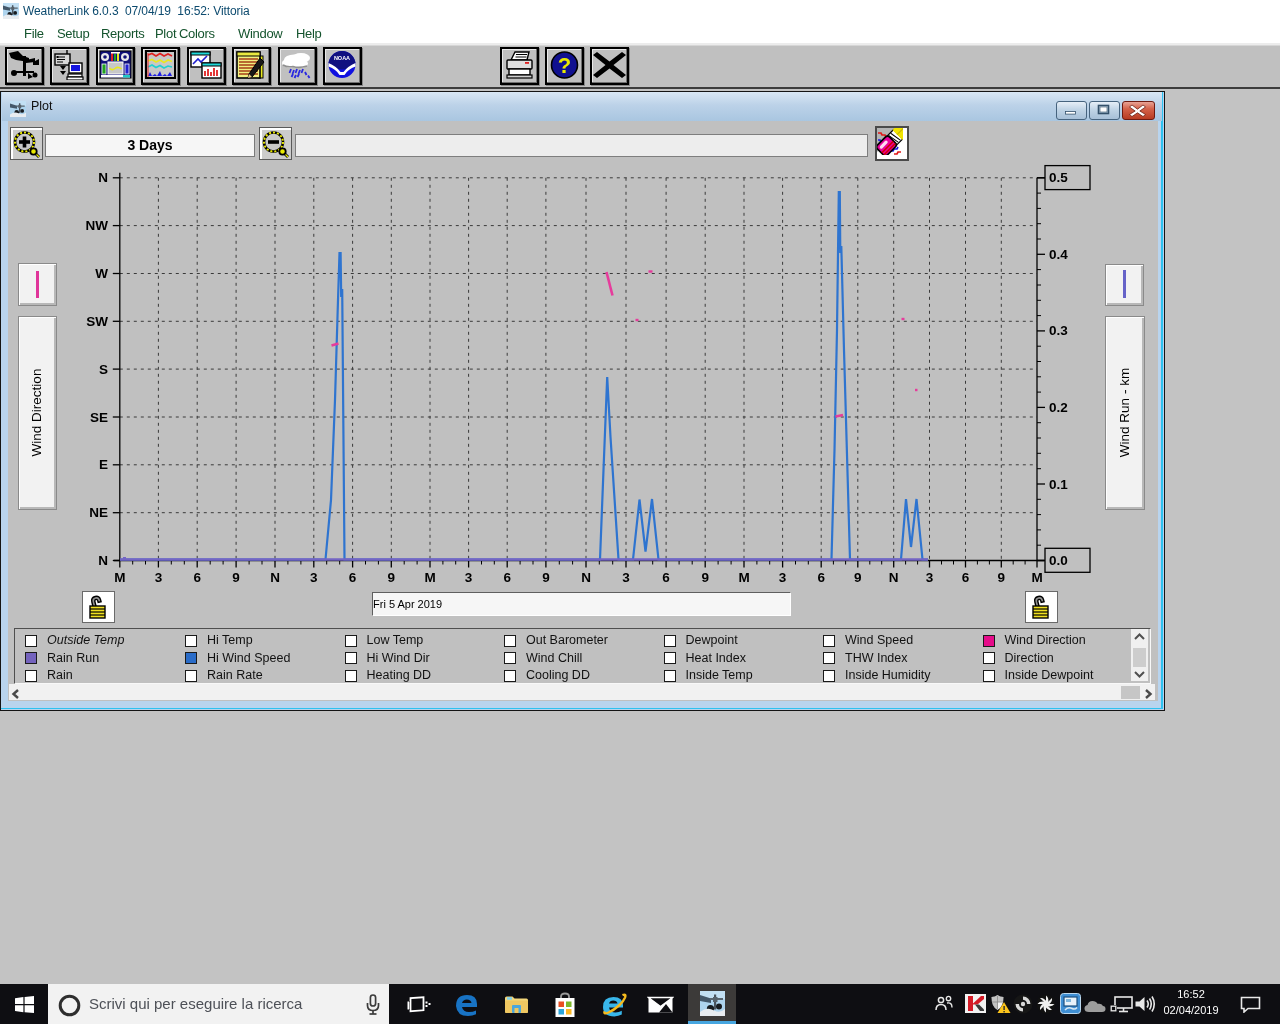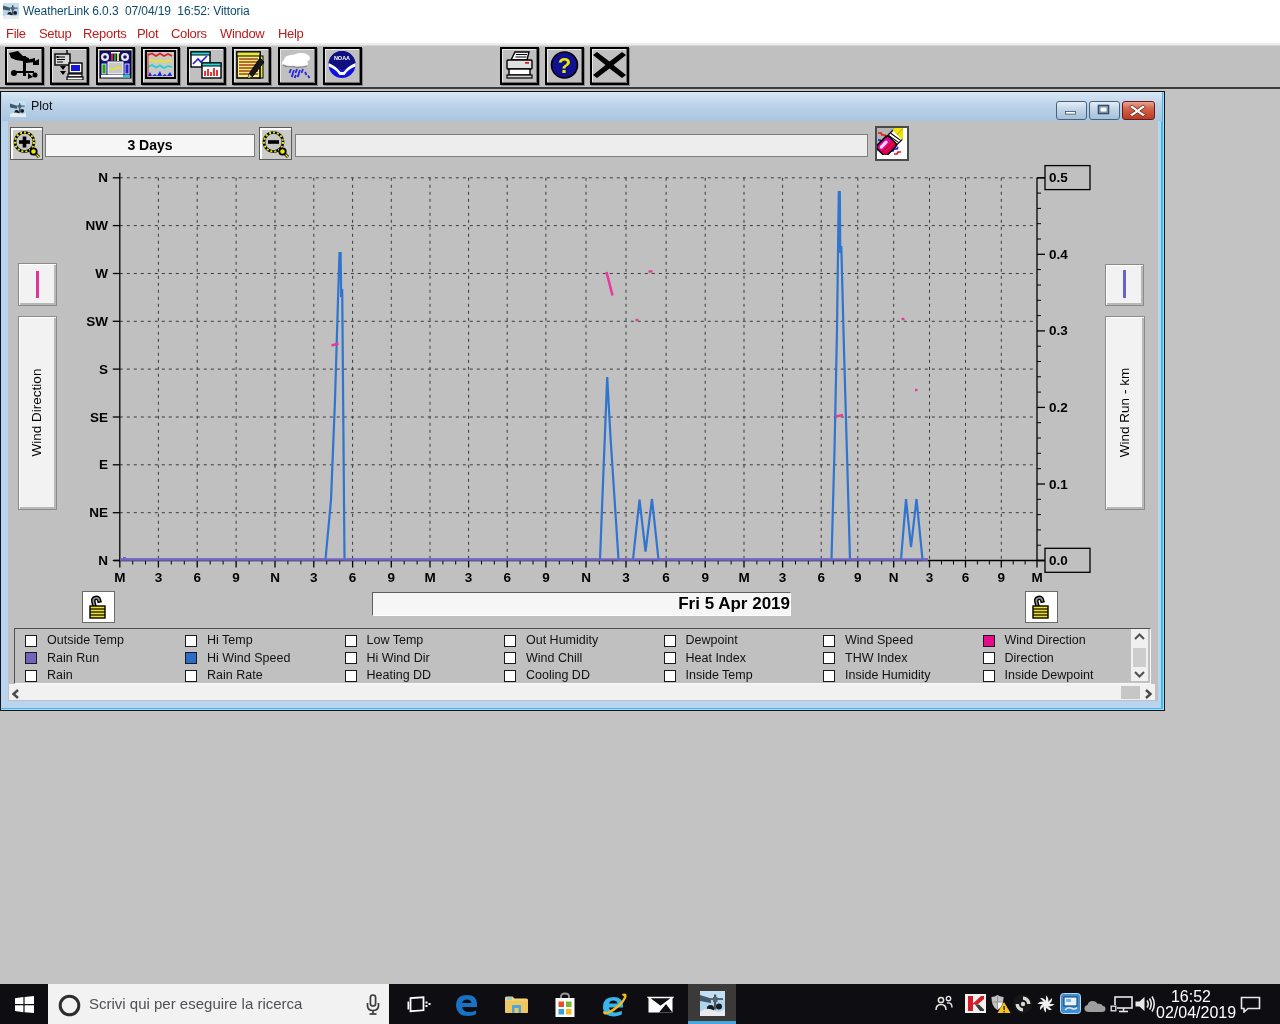--- a/index.html
+++ b/index.html
@@ -3,21 +3,21 @@
 <meta charset="utf-8">
 <style>
   html,body{margin:0;padding:0;}
   body{width:1280px;height:1024px;overflow:hidden;position:relative;
        font-family:"Liberation Sans",sans-serif;background:#c3c3c3;}
   .abs{position:absolute;}
   
   #titlebar{left:0;top:0;width:1280px;height:22px;background:#ffffff;}
   #titletext{left:23px;top:4px;font-size:12px;color:#0c4a6e;letter-spacing:-0.1px;}
   #menubar{left:0;top:22px;width:1280px;height:21px;background:#ffffff;}
-  .menu{position:absolute;top:26px;font-size:13px;color:#b91c1c;letter-spacing:-0.3px;}
+  .menu{position:absolute;top:26px;font-size:13px;color:#14532d;letter-spacing:-0.3px;margin-left:18px;}
   #toolbar{left:0;top:43px;width:1280px;height:44px;background:linear-gradient(#ececec 0,#ececec 2px,#c0c0c0 3px);
            border-bottom:2px solid #3c3c3c;}
   .tbtn{position:absolute;top:47px;width:35px;height:34px;background:#c0c0c0;
         border:2px solid #000;box-shadow:inset -1px -1px 0 #707070, inset 1px 1px 0 #e8e8e8, 1px 1px 0 #888;}
   
   #plotwin{left:0px;top:91px;width:1163px;height:618px;background:#b9d4ee;
            border:1px solid #141414;}
   #plottitle{left:2px;top:92px;width:1160px;height:29px;
              background:linear-gradient(#d9e7f5,#bcd2e8 45%,#a9c6e0);}
   #plottext{left:31px;top:99px;font-size:12.5px;color:#101010;}
@@ -32,50 +32,50 @@
              text-align:center;line-height:21px;color:#000;}
   #slider{left:295px;top:134px;width:571px;height:21px;background:#ededed;border:1px solid #7e7e7e;}
   #eraserbtn{left:875px;top:126px;width:30px;height:31px;background:#fff;border:2px solid #4a4a4a;}
   .legbox{position:absolute;background:#f2f2f2;border:1px solid #8a8a8a;
           box-shadow:inset 1px 1px 0 #ffffff, inset -2px -2px 0 #b8b8b8;}
   .vtext{position:absolute;transform:rotate(-90deg);transform-origin:center;
          font-size:13.5px;color:#000;white-space:nowrap;}
   #datebar{left:372px;top:592px;width:417px;height:22px;background:#f6f6f6;
            border-top:1px solid #5f5f5f;border-left:1px solid #5f5f5f;
            border-bottom:1px solid #ffffff;border-right:1px solid #ffffff;
-           font-weight:bold;font-size:17px;text-align:right;line-height:22px;color:#000;}
+           font-weight:normal;font-size:11px;text-align:left;line-height:22px;color:#000;}
   .lockbtn{position:absolute;width:31px;height:30px;background:#ffffff;border:1px solid #6a6a6a;}
   #cbpanel{left:14px;top:628px;width:1135px;height:54px;background:#c0c0c0;
            border-top:1px solid #4f4f4f;border-left:1px solid #4f4f4f;
            border-bottom:1px solid #f8f8f8;border-right:1px solid #f8f8f8;}
   .cb{position:absolute;width:10px;height:10px;background:#ffffff;border:1px solid #1a1a1a;}
   .cblab{position:absolute;font-size:12.5px;color:#111;white-space:nowrap;}
   #vsb{left:1131px;top:629px;width:17px;height:52px;background:#f0f0f0;}
   #hsb{left:9px;top:684px;width:1146px;height:16px;background:#f1f1f1;}
   .sbthumb{position:absolute;background:#cdcdcd;}
   
   #taskbar{left:0;top:984px;width:1280px;height:40px;background:#0e0e12;}
   #searchbox{left:48px;top:984px;width:341px;height:40px;background:#f2f2f2;}
   #searchtext{left:89px;top:995px;font-size:15px;color:#4d5057;}
   #wlbtn{left:688px;top:984px;width:48px;height:37px;background:#3c3a39;}
   #wlline{left:688px;top:1021px;width:48px;height:3px;background:#46a6e0;}
-  .clock{position:absolute;color:#ffffff;font-size:16px;text-align:center;width:70px;}
+  .clock{position:absolute;color:#ffffff;font-size:11px;text-align:center;width:70px;}
 </style>
 </head>
 <body>
 
 <div class="abs" id="titlebar"></div>
 <div class="abs" id="appicon16" style="left:3px;top:3px;width:16px;height:16px;"></div>
 <div class="abs" id="titletext">WeatherLink 6.0.3&nbsp; 07/04/19&nbsp; 16:52: Vittoria</div>
 <div class="abs" id="menubar"></div>
 <span class="menu" style="left:6px;">File</span>
 <span class="menu" style="left:39px;">Setup</span>
 <span class="menu" style="left:83px;">Reports</span>
 <span class="menu" style="left:137px;">Plot</span>
-<span class="menu" style="left:171px;">Colors</span>
+<span class="menu" style="left:161px;">Colors</span>
 <span class="menu" style="left:220px;">Window</span>
 <span class="menu" style="left:278px;">Help</span>
 <div class="abs" id="toolbar"></div>
 
 <div id="tb1" class="tbtn" style="left:5px;"></div>
 <div id="tb2" class="tbtn" style="left:50px;"></div>
 <div id="tb3" class="tbtn" style="left:96px;"></div>
 <div id="tb4" class="tbtn" style="left:141px;"></div>
 <div id="tb5" class="tbtn" style="left:187px;"></div>
 <div id="tb6" class="tbtn" style="left:232px;"></div>
@@ -307,39 +307,39 @@
 <rect x="123" y="557" width="3" height="3" fill="#7465c4"></rect>
 </svg>
 
 <div class="lockbtn" style="left:82px;top:591px;"></div>
 <div class="abs" id="datebar">Fri 5 Apr 2019</div>
 <div class="lockbtn" style="left:1025px;top:591px;"></div>
 
 <div class="abs" id="cbpanel"></div>
 <div class="abs" id="cbgrid"></div>
 <div class="cb" style="left:25px;top:634.5px;background:#ffffff;"></div>
-<div class="cblab" style="left:47px;top:633.0px;">Outside Temp</div>
+<div class="cblab" style="left:47px;top:633.0px;font-style:italic;">Outside Temp</div>
 <div class="cb" style="left:25px;top:652px;background:#7463bd;"></div>
 <div class="cblab" style="left:47px;top:650.5px;">Rain Run</div>
 <div class="cb" style="left:25px;top:669.5px;background:#ffffff;"></div>
 <div class="cblab" style="left:47px;top:668.0px;">Rain</div>
 <div class="cb" style="left:185px;top:634.5px;background:#ffffff;"></div>
 <div class="cblab" style="left:207px;top:633.0px;">Hi Temp</div>
 <div class="cb" style="left:185px;top:652px;background:#2a6cc8;"></div>
 <div class="cblab" style="left:207px;top:650.5px;">Hi Wind Speed</div>
 <div class="cb" style="left:185px;top:669.5px;background:#ffffff;"></div>
 <div class="cblab" style="left:207px;top:668.0px;">Rain Rate</div>
 <div class="cb" style="left:344.5px;top:634.5px;background:#ffffff;"></div>
 <div class="cblab" style="left:366.5px;top:633.0px;">Low Temp</div>
 <div class="cb" style="left:344.5px;top:652px;background:#ffffff;"></div>
 <div class="cblab" style="left:366.5px;top:650.5px;">Hi Wind Dir</div>
 <div class="cb" style="left:344.5px;top:669.5px;background:#ffffff;"></div>
 <div class="cblab" style="left:366.5px;top:668.0px;">Heating DD</div>
 <div class="cb" style="left:504px;top:634.5px;background:#ffffff;"></div>
-<div class="cblab" style="left:526px;top:633.0px;">Out Humidity</div>
+<div class="cblab" style="left:526px;top:633.0px;">Out Barometer</div>
 <div class="cb" style="left:504px;top:652px;background:#ffffff;"></div>
 <div class="cblab" style="left:526px;top:650.5px;">Wind Chill</div>
 <div class="cb" style="left:504px;top:669.5px;background:#ffffff;"></div>
 <div class="cblab" style="left:526px;top:668.0px;">Cooling DD</div>
 <div class="cb" style="left:663.5px;top:634.5px;background:#ffffff;"></div>
 <div class="cblab" style="left:685.5px;top:633.0px;">Dewpoint</div>
 <div class="cb" style="left:663.5px;top:652px;background:#ffffff;"></div>
 <div class="cblab" style="left:685.5px;top:650.5px;">Heat Index</div>
 <div class="cb" style="left:663.5px;top:669.5px;background:#ffffff;"></div>
 <div class="cblab" style="left:685.5px;top:668.0px;">Inside Temp</div>

